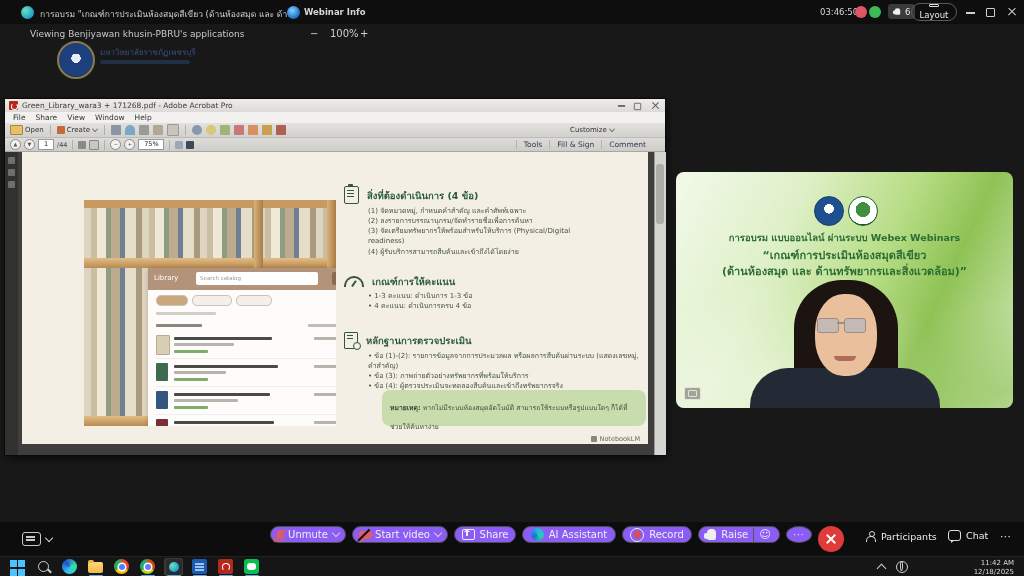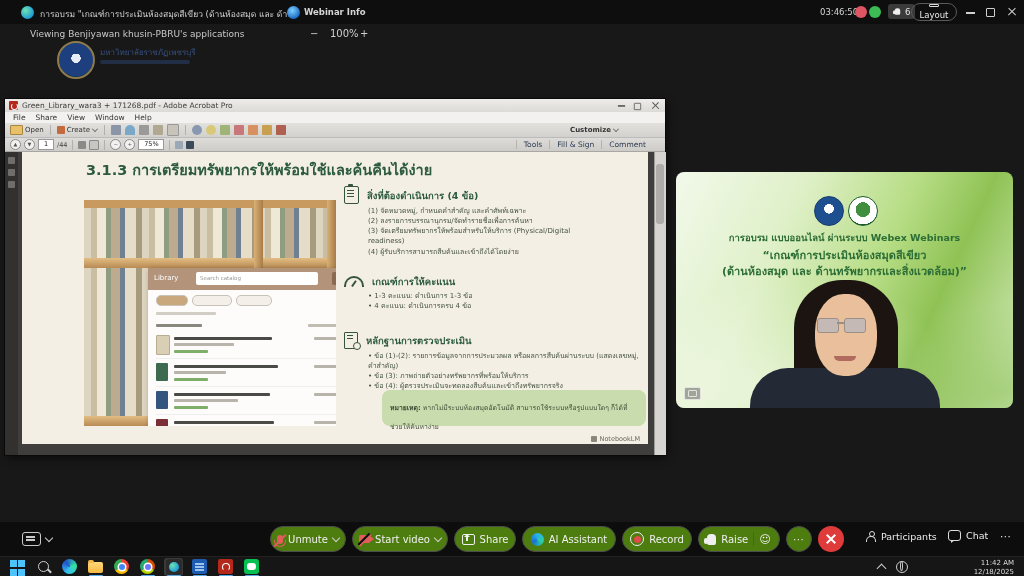--- a/index.html
+++ b/index.html
@@ -80,21 +80,21 @@
   .vlogo{border-radius:50%;position:absolute;}
   .vtxt{position:absolute;width:100%;text-align:center;font-weight:bold;color:#2c6e35;}
   .hair{position:absolute;background:#1b1410;}
   .face{position:absolute;background:#e9c09b;border-radius:46%;}
   .body{position:absolute;background:#232a36;border-radius:38px 38px 0 0;}
   .lens{position:absolute;width:20px;height:13px;border:1.6px solid #9a8f86;border-radius:3px;background:rgba(140,175,220,.4);}
   .cam-ico{position:absolute;width:15px;height:11px;border:1.4px solid #e3e3e3;border-radius:2px;background:rgba(20,20,20,.35);}
   .cam-ico:after{content:"";position:absolute;left:3px;top:2px;width:7px;height:5px;border:1.2px solid #e3e3e3;border-radius:1px;}
   
   #ctrlbar{left:0;top:522px;width:1024px;height:34px;background:#0d0d0d;}
-  .ctl-pill{position:absolute;top:4px;height:26px;border:1px solid #4d4d4d;border-radius:14px;background:#4d7c0f;
+  .ctl-pill{position:absolute;top:4px;height:17px;border:1px solid #4d4d4d;border-radius:14px;background:#8b5cf6;
             display:flex;align-items:center;justify-content:center;gap:5px;color:#f0f0f0;font-size:10px;box-sizing:border-box;}
   .chv{width:5px;height:5px;border-right:1.4px solid #cfcfcf;border-bottom:1.4px solid #cfcfcf;transform:rotate(45deg);display:inline-block;margin-top:-3px;}
   .mic{width:6px;height:9px;background:#e25d5d;border-radius:3px;position:relative;}
   .mic:before{content:"";position:absolute;left:-3px;top:5px;width:10px;height:6px;border:1.4px solid #e25d5d;border-top:none;border-radius:0 0 6px 6px;}
   .mic:after{content:"";position:absolute;left:2px;top:-3px;width:1.6px;height:17px;background:#e25d5d;transform:rotate(45deg);}
   .cam{width:11px;height:8px;background:#e25d5d;border-radius:1.5px;position:relative;}
   .cam:before{content:"";position:absolute;right:-4px;top:1px;border-left:4px solid #e25d5d;border-top:3px solid transparent;border-bottom:3px solid transparent;}
   .cam:after{content:"";position:absolute;left:4px;top:-4px;width:1.6px;height:16px;background:#0d0d0d;box-shadow:1.6px 0 0 #e25d5d;transform:rotate(45deg);}
   .shr{width:11px;height:9px;border:1.4px solid #efefef;border-radius:2px;position:relative;}
   .shr:after{content:"";position:absolute;left:3.2px;top:2px;width:2px;height:4px;background:#efefef;box-shadow:-2px 0 0 -0.5px transparent;}
@@ -217,21 +217,21 @@
       <span class="mini-ico" style="background:#b0a890;"></span>
       <span class="mini-ico" style="background:#c8c4ba;border:1px solid #999;"></span>
       <span class="vsep"></span>
       <span class="mini-ico" style="background:#8898b0;border-radius:50%;"></span>
       <span class="mini-ico" style="background:#d8c878;border-radius:50%;"></span>
       <span class="mini-ico" style="background:#a0b478;"></span>
       <span class="mini-ico" style="background:#c87878;"></span>
       <span class="mini-ico" style="background:#d89060;"></span>
       <span class="mini-ico" style="background:#c8a050;"></span>
       <span class="mini-ico" style="background:#b06050;"></span>
-      <span class="abs tool-btn" style="left:565px;top:3px;font-weight:bold;">
+      <span class="abs tool-btn" style="left:565px;top:3px;">
         <span>Customize</span>
         <span class="chv" style="border-color:#555;transform:rotate(45deg) scale(.7);"></span>
       </span>
     </div>
     <div class="abs pdf-toolbar2">
       <span class="navcirc">▲</span>
       <span class="navcirc">▼</span>
       <span class="tiny-box">1</span>
       <span style="font-size:6.5px;color:#444;">/44</span>
       <span class="vsep"></span>
@@ -254,21 +254,20 @@
       <div class="sb-ico"></div>
       <div class="sb-ico"></div>
       <div class="sb-ico"></div>
     </div>
     <div class="abs pdf-scroll">
         <div class="thumb"></div>
       </div>
   </div>
 
   <div class="abs" id="page">
-    <div class="abs slide-title" style="left:64px;top:6px;">3.1.3 การเตรียมทรัพยากรให้พร้อมใช้และค้นคืนได้ง่าย</div>
 
     <div class="abs" id="shelfimg">
       <div class="books" style="left:0;top:8px;width:252px;height:50px;"></div>
       <div class="shelf-board" style="top:58px;"></div>
       <div class="books" style="left:0;top:68px;width:252px;height:148px;"></div>
       <div class="shelf-board" style="top:216px;"></div>
       <div class="shelf-post" style="left:170px;"></div>
       <div class="shelf-post" style="left:243px;"></div>
       <div class="abs" id="catalog">
         <div class="cat-header">

